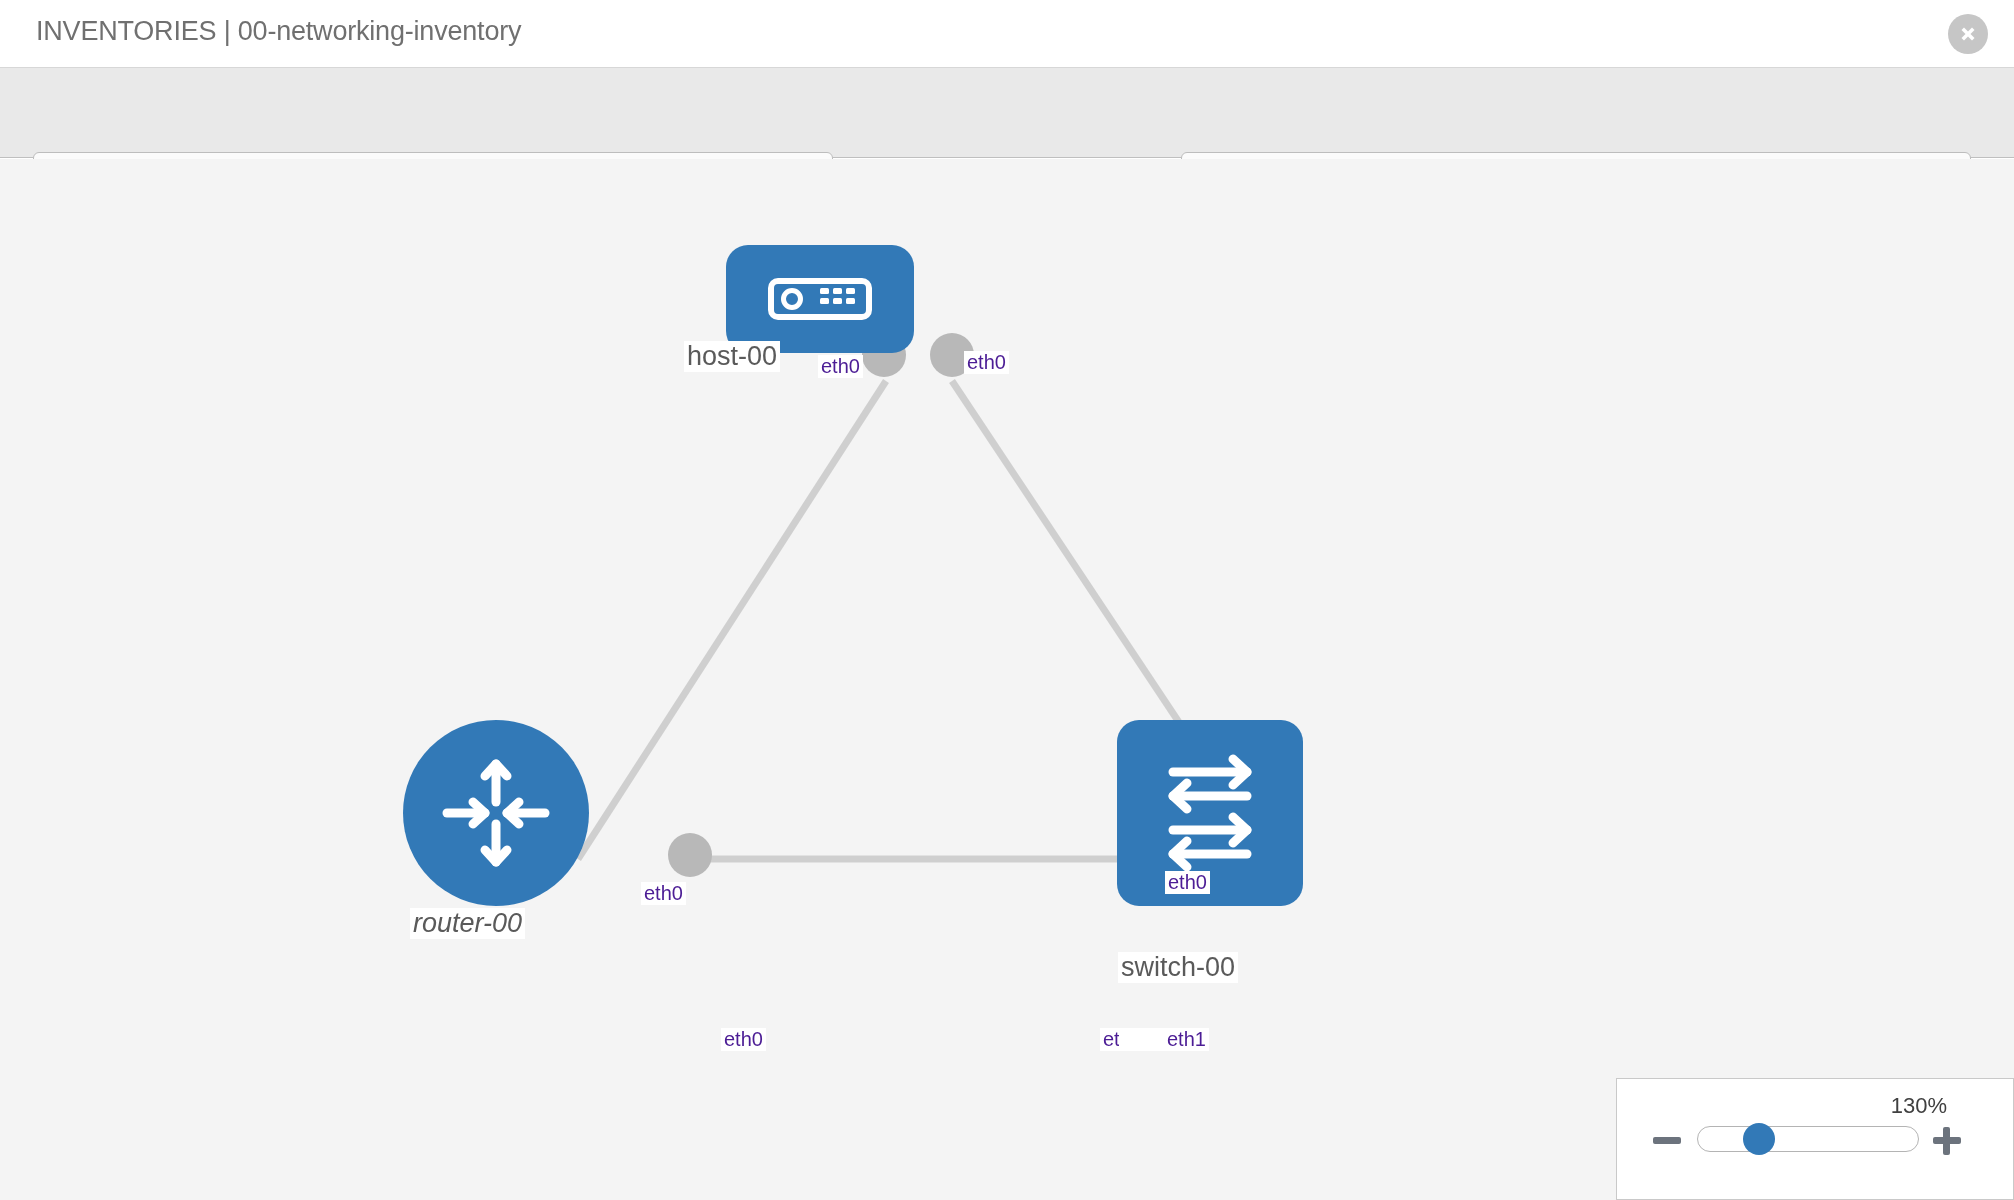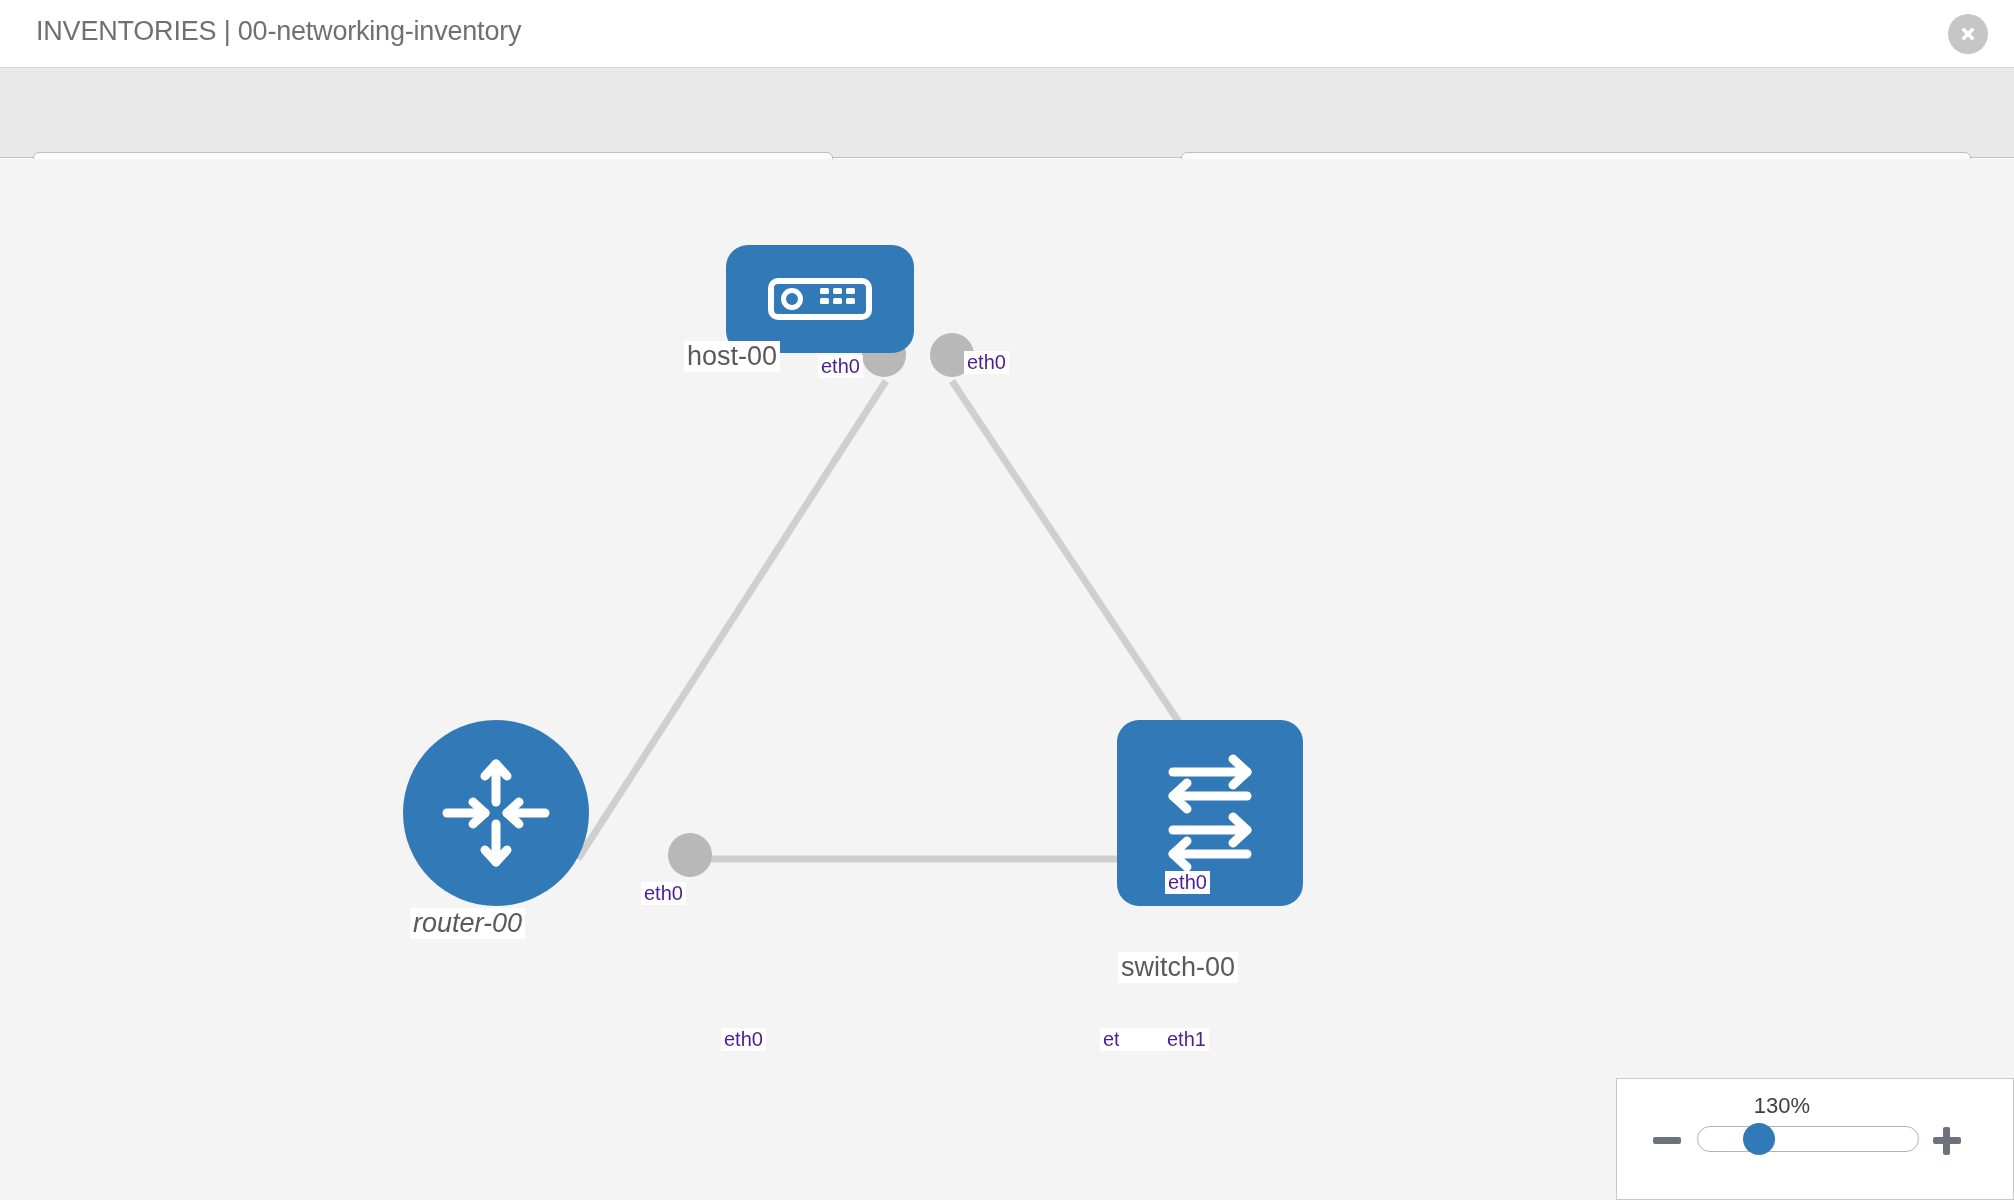--- a/index.html
+++ b/index.html
@@ -96,21 +96,21 @@
   }
 
   
   .zoom-panel {
     position:absolute; left:1616px; top:1078px;
     width:398px; height:122px;
     background:#ffffff; border:1px solid #c9c9c9;
   }
   .zoom-pct {
     position:absolute; left:0; top:14px; width:330px;
-    text-align:center; font-size:22px; color:#404040;
+    text-align:right; font-size:22px; color:#404040;
   }
   .zoom-minus {
     position:absolute; left:36px; top:58px; width:28px; height:7px;
     background:#6c737d; border-radius:2px; cursor:pointer;
   }
   .zoom-track {
     position:absolute; left:80px; top:47px; width:222px; height:26px;
     border:1.5px solid #b4b4b4; border-radius:13px; background:#ffffff;
     cursor:pointer;
   }

